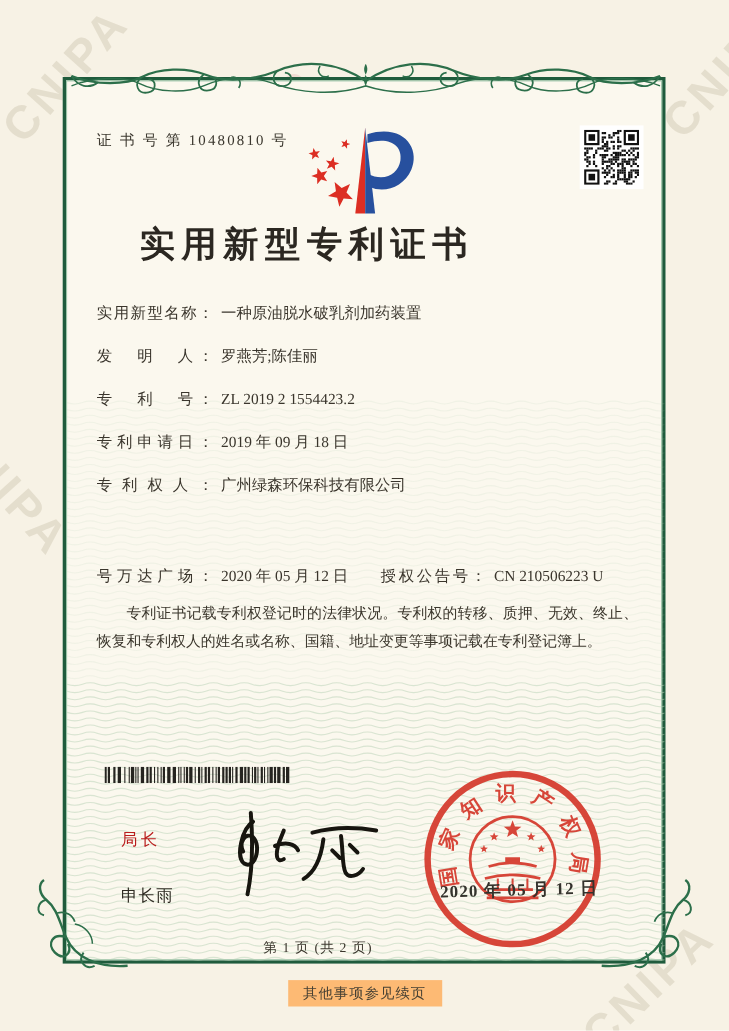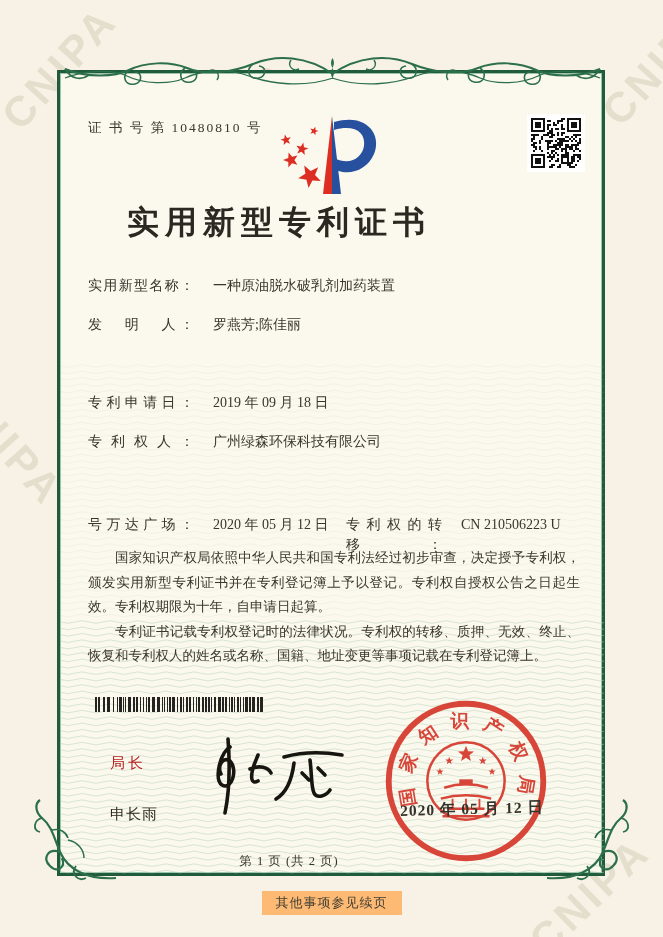--- a/index.html
+++ b/index.html
@@ -16,21 +16,21 @@
   .frame-inner{position:absolute;inset:0;border:1px solid #9cc4a8;}
   svg{display:block;}
 
   .cert-no{position:absolute;left:88px;top:119px;font-size:13.5px;color:#3c382f;
            letter-spacing:2px;z-index:4;}
   .title{position:absolute;left:57px;top:201px;width:444px;text-align:center;
          font-size:32px;font-weight:bold;letter-spacing:6px;color:#2b2721;z-index:4;}
   .frow{position:absolute;left:88px;font-size:14px;color:#3a352c;z-index:4;width:500px;line-height:1.45;}
   .flabel{display:inline-block;width:106px;text-align:justify;text-align-last:justify;
           vertical-align:top;}
-  .fvalue{display:inline-block;margin-left:19px;vertical-align:top;}
+  .fvalue{display:inline-block;margin-left:7px;vertical-align:top;}
   .fpair2{position:absolute;left:258px;top:0;}
   .fpair2 .flabel{width:96px;}
 
   .paras{position:absolute;left:88px;top:546px;width:492px;font-size:13.5px;
          line-height:1.82;color:#3b362c;text-align:justify;z-index:4;}
   .paras p{margin:0;text-indent:2em;}
 
   #barcode-box{position:absolute;left:95px;top:697px;z-index:4;}
 
   .sig-title{position:absolute;left:110px;top:754px;font-size:15px;color:#b91c1c;z-index:5;letter-spacing:3px;}
@@ -419,35 +419,37 @@
   </div>
 
   <div class="title">实用新型专利证书</div>
 
   <div class="frow" style="top:276px;">
     <span class="flabel">实用新型名称：</span><span class="fvalue">一种原油脱水破乳剂加药装置</span>
   </div>
   <div class="frow" style="top:315px;">
     <span class="flabel">发　明　人：</span><span class="fvalue">罗燕芳;陈佳丽</span>
   </div>
+  <div class="frow" style="top:354px;">
+    <span class="flabel">专　利　号：</span><span class="fvalue">ZL 2019 2 1554423.2</span>
+  </div>
   <div class="frow" style="top:393px;">
     <span class="flabel">专利申请日：</span><span class="fvalue">2019 年 09 月 18 日</span>
   </div>
   <div class="frow" style="top:432px;">
     <span class="flabel">专利权人：</span><span class="fvalue">广州绿森环保科技有限公司</span>
   </div>
   <div class="frow" style="top:515px;">
     <span class="flabel">号万达广场：</span><span class="fvalue">2020 年 05 月 12 日</span>
     <span class="fpair2">
-      <span class="flabel">专利权的转移：</span><span class="fvalue">CN 210506223 U</span>
+      <span class="flabel">授权公告号：</span><span class="fvalue">CN 210506223 U</span>
     </span>
   </div>
 
   <div class="paras">
-    <p>国家知识产权局依照中华人民共和国专利法经过初步审查，决定授予专利权，颁发实用新型专利证书并在专利登记簿上予以登记。专利权自授权公告之日起生效。专利权期限为十年，自申请日起算。</p>
     <p>专利证书记载专利权登记时的法律状况。专利权的转移、质押、无效、终止、恢复和专利权人的姓名或名称、国籍、地址变更等事项记载在专利登记簿上。</p>
   </div>
 
   <div id="barcode-box">
     <svg id="barcode" width="170" height="15" viewBox="0 0 170 15">
         <rect x="0" y="0" width="2" height="15" fill="#262420"></rect>
         <rect x="3" y="0" width="2" height="15" fill="#262420"></rect>
         <rect x="8" y="0" width="2" height="15" fill="#262420"></rect>
         <rect x="12" y="0" width="3" height="15" fill="#262420"></rect>
         <rect x="18" y="0" width="1" height="15" fill="#262420"></rect>

